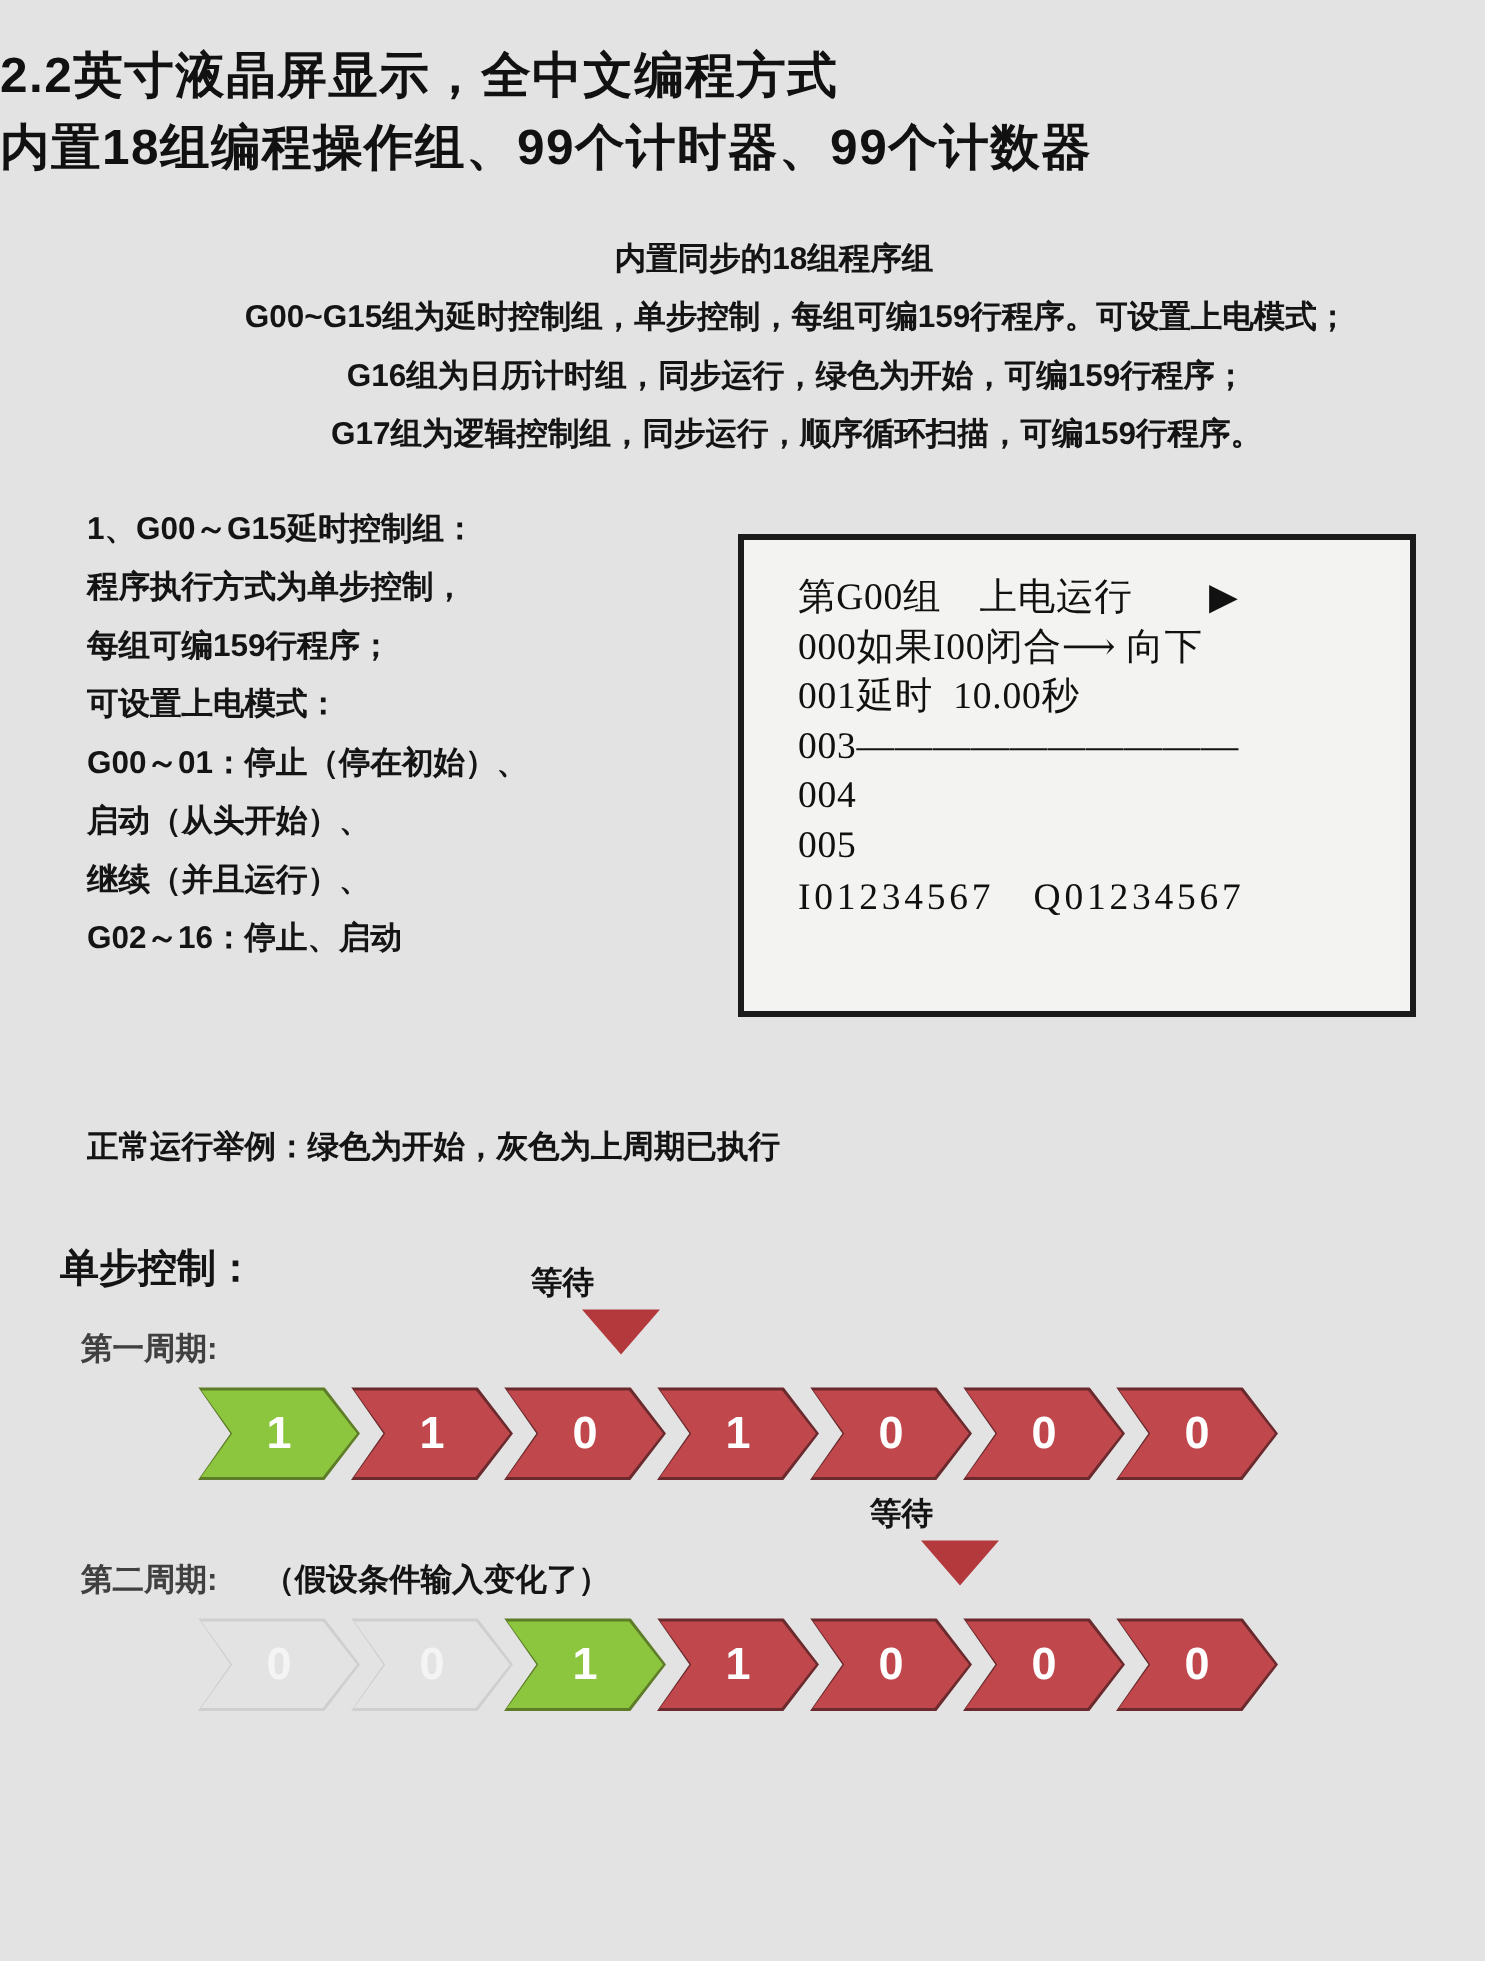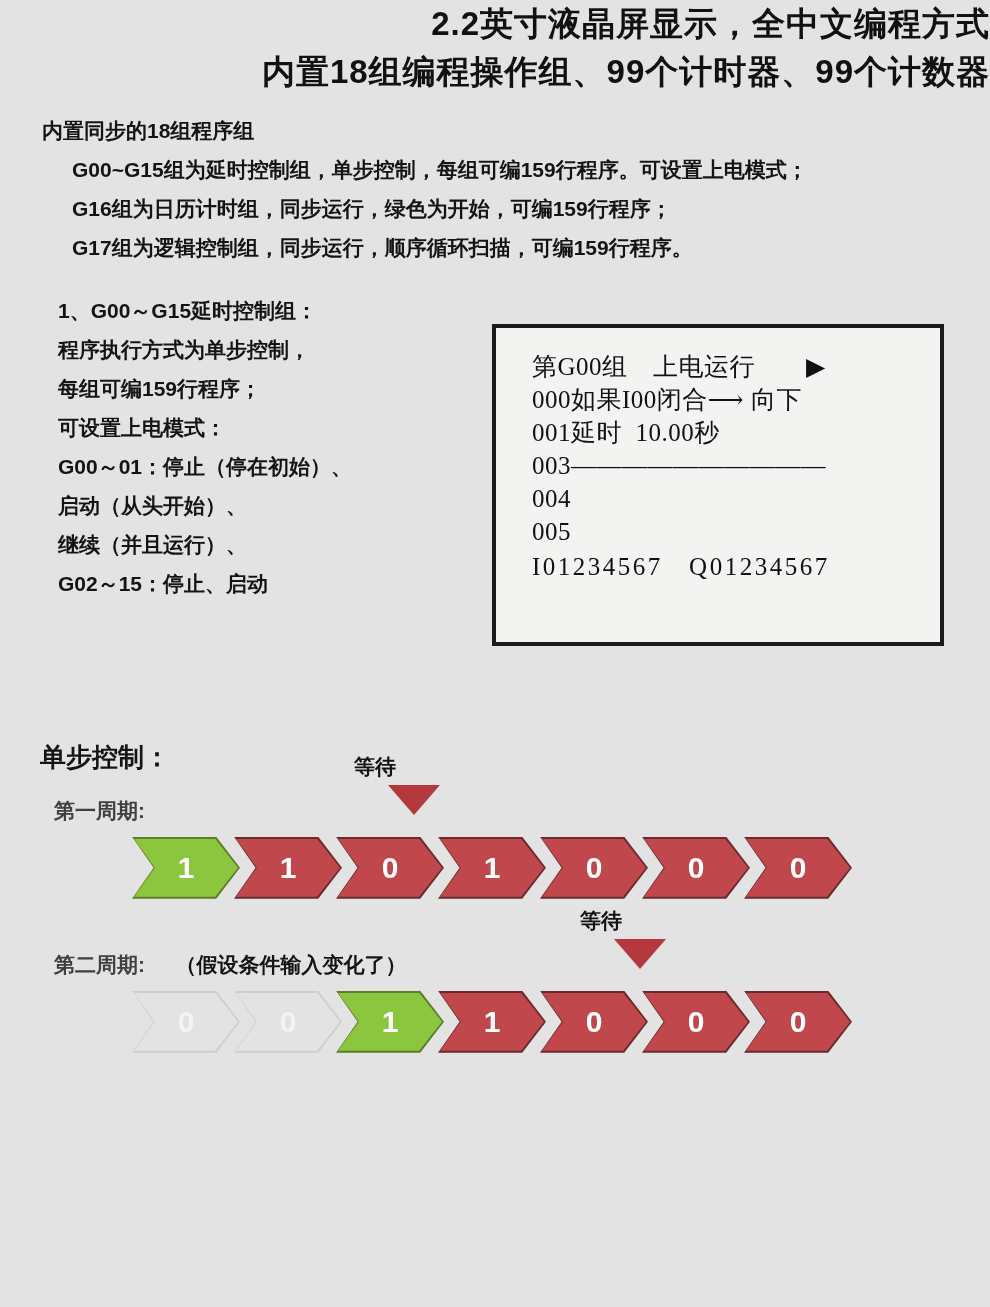--- a/index.html
+++ b/index.html
@@ -14,35 +14,37 @@
     color: #1a1a1a;
     overflow: hidden;
     position: relative;
   }
   .page {
     position: relative;
     width: 990px;
     height: 1307px;
   }
   .title-block {
-    text-align: right;
+    text-align: left;
+    padding-top: 26px;
   }
   .title-line {
     font-size: 33px;
     font-weight: bold;
     letter-spacing: 1px;
     line-height: 1.45;
     color: #111;
   }
   .intro {
-    margin: 24px 0 0 42px;
+    margin: 40px 0 0 42px;
     font-size: 21px;
     line-height: 1.0;
     font-weight: bold;
     color: #141414;
+    text-align: center;
   }
   .intro .lead {
     margin-bottom: 18px;
   }
   .intro .indented {
     margin-left: 30px;
     margin-bottom: 18px;
   }
   .mid-wrap {
     position: relative;
@@ -58,21 +60,21 @@
     font-weight: bold;
     line-height: 1.0;
     color: #141414;
   }
   .left-col div {
     margin-bottom: 18px;
   }
   .lcd {
     position: absolute;
     left: 492px;
-    top: 24px;
+    top: 14px;
     width: 452px;
     height: 322px;
     background: #f3f3f1;
     border: 4px solid #1b1b1b;
     box-sizing: border-box;
     padding: 22px 18px 10px 36px;
     font-family: "Liberation Serif", "DejaVu Serif", serif;
     font-size: 25px;
     line-height: 1.32;
     color: #111;
@@ -191,34 +193,35 @@
 
   <div class="mid-wrap">
     <div class="left-col">
       <div>1、G00～G15延时控制组：</div>
       <div>程序执行方式为单步控制，</div>
       <div>每组可编159行程序；</div>
       <div>可设置上电模式：</div>
       <div>G00～01：停止（停在初始）、</div>
       <div>启动（从头开始）、</div>
       <div>继续（并且运行）、</div>
-      <div>G02～15：停止、启动</div>
+      <div>G02～16：停止、启动</div>
     </div>
 
     <div class="lcd">
       <div class="row">第G00组　上电运行　　▶</div>
       <div class="row">000如果I00闭合⟶ 向下</div>
       <div class="row">001延时  10.00秒</div>
       <div class="row">003——————————</div>
       <div class="row">004</div>
       <div class="row">005</div>
       <div class="row last">I01234567   Q01234567</div>
     </div>
   </div>
 
+  <div class="example-note">正常运行举例：绿色为开始，灰色为上周期已执行</div>
 
   <div class="section-label">单步控制：</div>
 
   <div class="cycle">
     <div class="wait-marker" style="left:354px; top:-44px;">
       <div class="txt">等待</div>
       <div class="tri"></div>
     </div>
     <div class="cycle-label">第一周期:</div>
     <div class="arrow-row">

